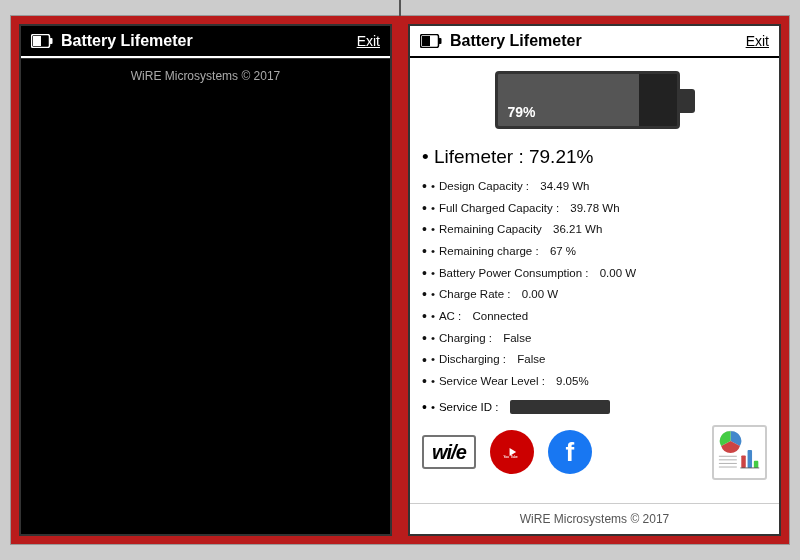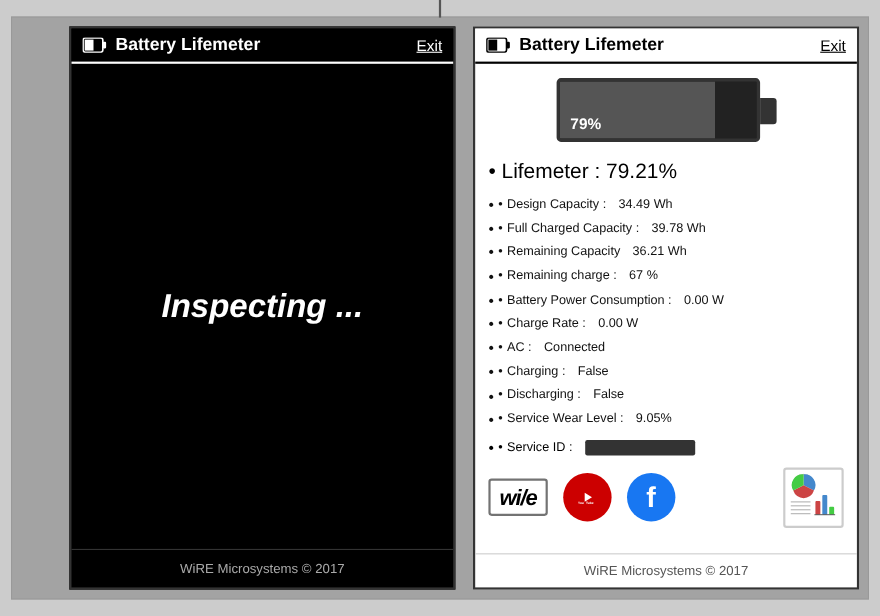--- a/index.html
+++ b/index.html
@@ -8,27 +8,26 @@
       width: 800px;
       height: 560px;
       display: flex;
       align-items: center;
       justify-content: center;
       font-family: Arial, sans-serif;
     }
     .main-container {
       width: 780px;
       height: 530px;
-      background: #a3a3a3;
+      background: #b91c1c;
       display: flex;
       flex-direction: row;
       gap: 0;
       border: 1px solid #999;
       position: relative;
-      padding-left: 44px;
     }
     
     .connector {
       position: absolute;
       top: -20px;
       left: 50%;
       transform: translateX(-50%);
       width: 2px;
       height: 20px;
       background: #555;
@@ -285,23 +284,20 @@
       <span class="battery-icon">
         <svg viewBox="0 0 22 14" fill="none" xmlns="http://www.w3.org/2000/svg">
           <rect x="0.5" y="0.5" width="18" height="13" rx="2" stroke="white" stroke-width="1.5" fill="none"></rect>
           <rect x="2" y="2" width="8" height="10" fill="white"></rect>
           <rect x="18.5" y="4" width="3" height="6" rx="1" fill="white"></rect>
         </svg>
       </span>
       <span class="panel-title">Battery Lifemeter</span>
       <button class="exit-btn">Exit</button>
     </div>
-    <div class="left-panel-body">
-      <span class="inspecting-text">Inspecting ...</span>
-    </div>
     <div class="left-panel-footer">WiRE Microsystems © 2017</div>
   </div>
 
   <div class="panel right-panel">
     <div class="panel-header">
       <span class="battery-icon">
         <svg viewBox="0 0 22 14" fill="none" xmlns="http://www.w3.org/2000/svg">
           <rect x="0.5" y="0.5" width="18" height="13" rx="2" stroke="black" stroke-width="1.5" fill="none"></rect>
           <rect x="2" y="2" width="8" height="10" fill="black"></rect>
           <rect x="18.5" y="4" width="3" height="6" rx="1" fill="black"></rect>

